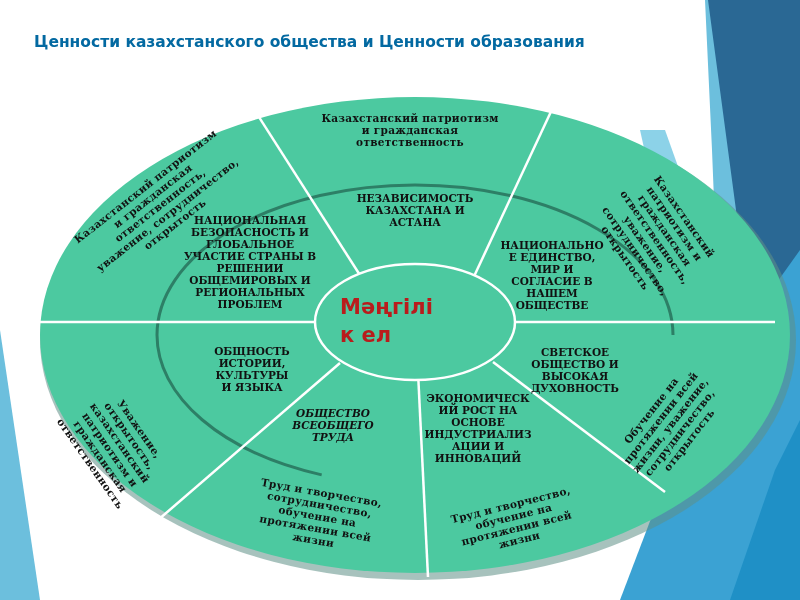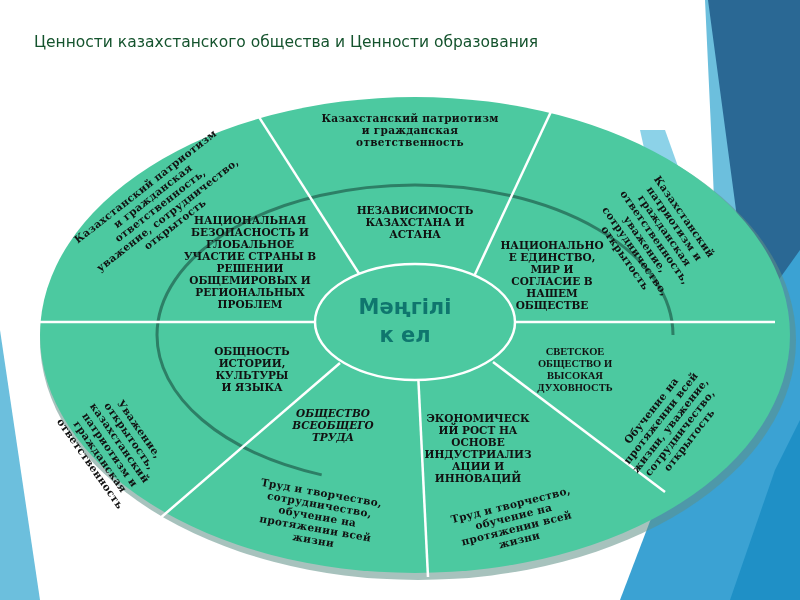--- a/index.html
+++ b/index.html
@@ -1,22 +1,22 @@
 <!DOCTYPE html>
 <html><head>
 <meta charset="utf-8">
 <style>
   html, body { margin:0; padding:0; }
   body { width:800px; height:600px; position:relative; overflow:hidden; background:#ffffff; font-family:"DejaVu Serif", serif; }
   .bg { position:absolute; left:0; top:0; width:800px; height:600px; }
-  .title { position:absolute; left:34px; top:33px; font-family:"DejaVu Sans", sans-serif; font-weight:normal; font-size:15.5px; color:#14532d; white-space:nowrap; letter-spacing:0; }
+  .title { position:absolute; left:34px; top:33px; font-family:"DejaVu Sans", sans-serif; font-weight:bold; font-size:15.5px; color:#0369a1; white-space:nowrap; letter-spacing:0; }
   .lbl { position:absolute; text-align:center; font-weight:bold; color:#111; line-height:1.15; white-space:pre-line; }
   .outer { font-size:10.5px; letter-spacing:0.3px; }
   .inner { font-size:10.5px; }
-  .center-text { position:absolute; left:340px; top:293px; width:130px; text-align:center; font-family:"DejaVu Sans", sans-serif; font-weight:bold; font-size:21px; line-height:1.35; color:#0f766e; white-space:pre-line; }
+  .center-text { position:absolute; left:340px; top:293px; width:130px; text-align:left; font-family:"DejaVu Sans", sans-serif; font-weight:bold; font-size:21px; line-height:1.35; color:#b91c1c; white-space:pre-line; }
 </style>
 </head>
 <body>
 
 <svg class="bg" viewBox="0 0 800 600" xmlns="http://www.w3.org/2000/svg">
 
   <polygon points="0,330 0,600 40,600" fill="#6cbfdd"></polygon>
 
   <polygon points="705,0 800,0 800,600 730,600 712,150" fill="#6cbfdd"></polygon>
   <polygon points="708,0 800,0 800,600 785,600 748,300" fill="#2a6894"></polygon>
@@ -41,34 +41,34 @@
   </g>
 
   <ellipse cx="415" cy="322" rx="100" ry="58" fill="#4cc9a0" stroke="#ffffff" stroke-width="2.5"></ellipse>
 </svg>
 
 <div class="title">Ценности казахстанского общества и Ценности образования</div>
 
 <div class="center-text">Мәңгілі
 к ел</div>
 
-<div class="lbl inner" style="left:345px; top:204px; width:140px;">НЕЗАВИСИМОСТЬ
+<div class="lbl inner" style="left:345px; top:192px; width:140px;">НЕЗАВИСИМОСТЬ
 КАЗАХСТАНА И
 АСТАНА</div>
 <div class="lbl inner" style="left:497px; top:239px; width:110px;">НАЦИОНАЛЬНО
 Е ЕДИНСТВО,
 МИР  И
 СОГЛАСИЕ В
 НАШЕМ
 ОБЩЕСТВЕ</div>
-<div class="lbl inner" style="left:520px; top:346px; width:110px;font-family:Liberation Serif, serif;">СВЕТСКОЕ
+<div class="lbl inner" style="left:520px; top:346px; width:110px;">СВЕТСКОЕ
 ОБЩЕСТВО И
 ВЫСОКАЯ
 ДУХОВНОСТЬ</div>
-<div class="lbl inner" style="left:418px; top:412px; width:120px;">ЭКОНОМИЧЕСК
+<div class="lbl inner" style="left:418px; top:392px; width:120px;">ЭКОНОМИЧЕСК
 ИЙ РОСТ НА
 ОСНОВЕ
 ИНДУСТРИАЛИЗ
 АЦИИ И
 ИННОВАЦИЙ</div>
 <div class="lbl inner" style="left:283px; top:407px; width:100px;font-style:italic;">ОБЩЕСТВО
 ВСЕОБЩЕГО
 ТРУДА</div>
 <div class="lbl inner" style="left:192px; top:345px; width:120px;">ОБЩНОСТЬ
 ИСТОРИИ,

